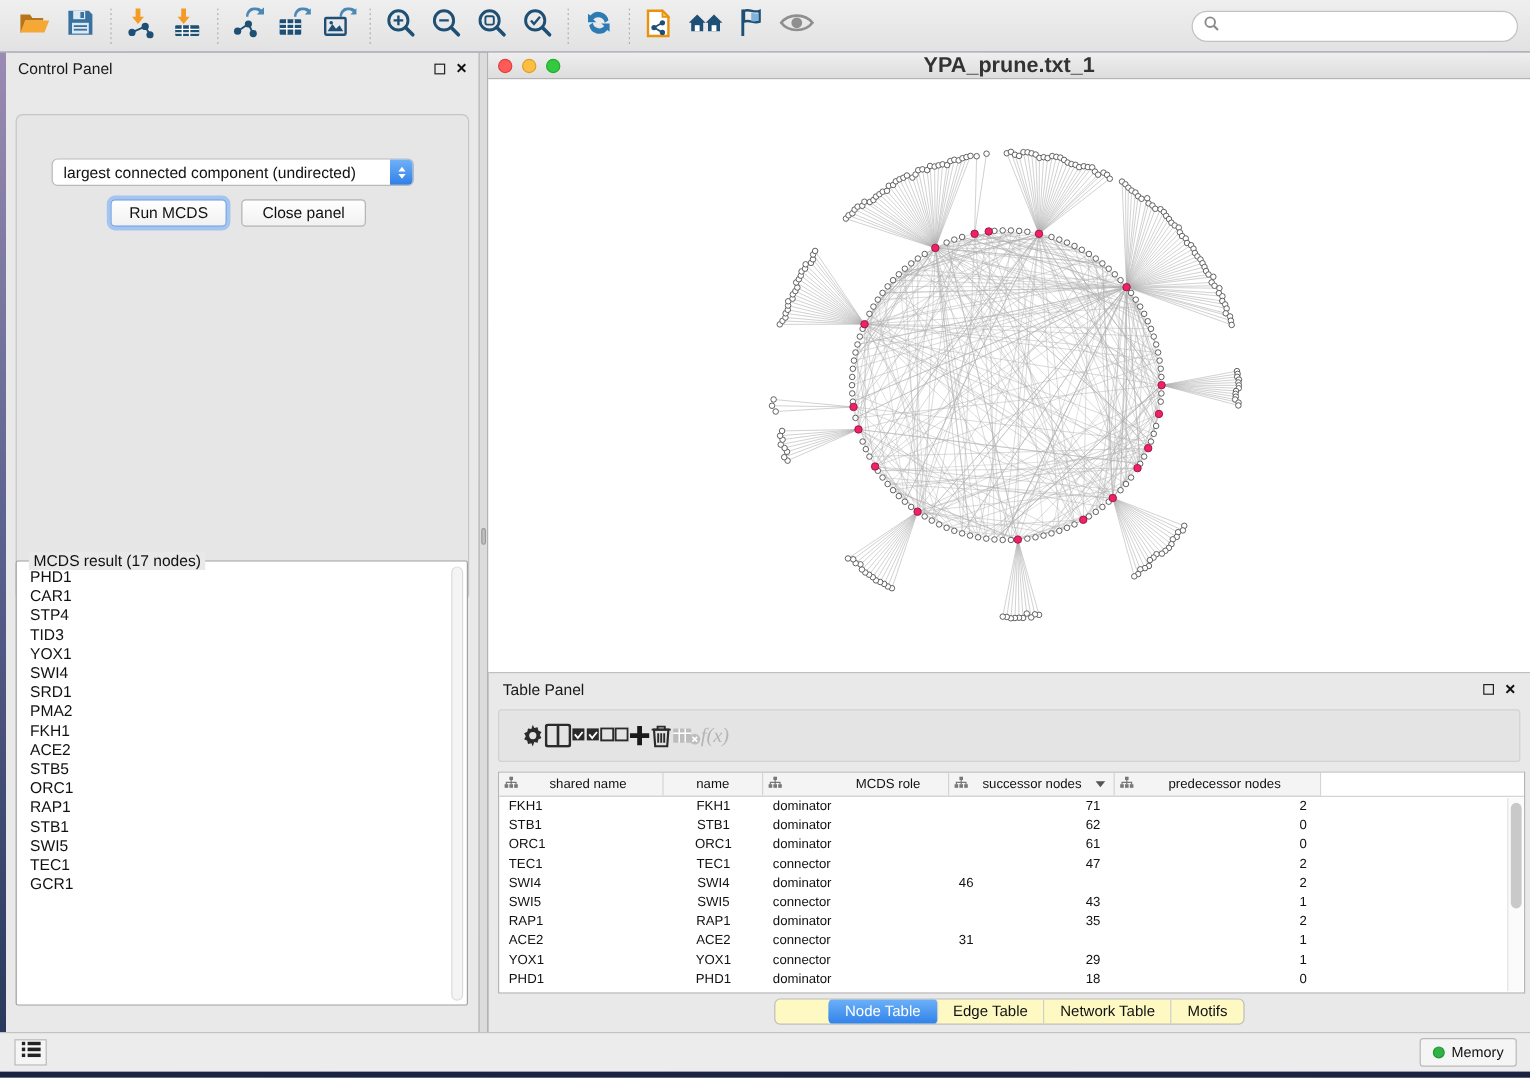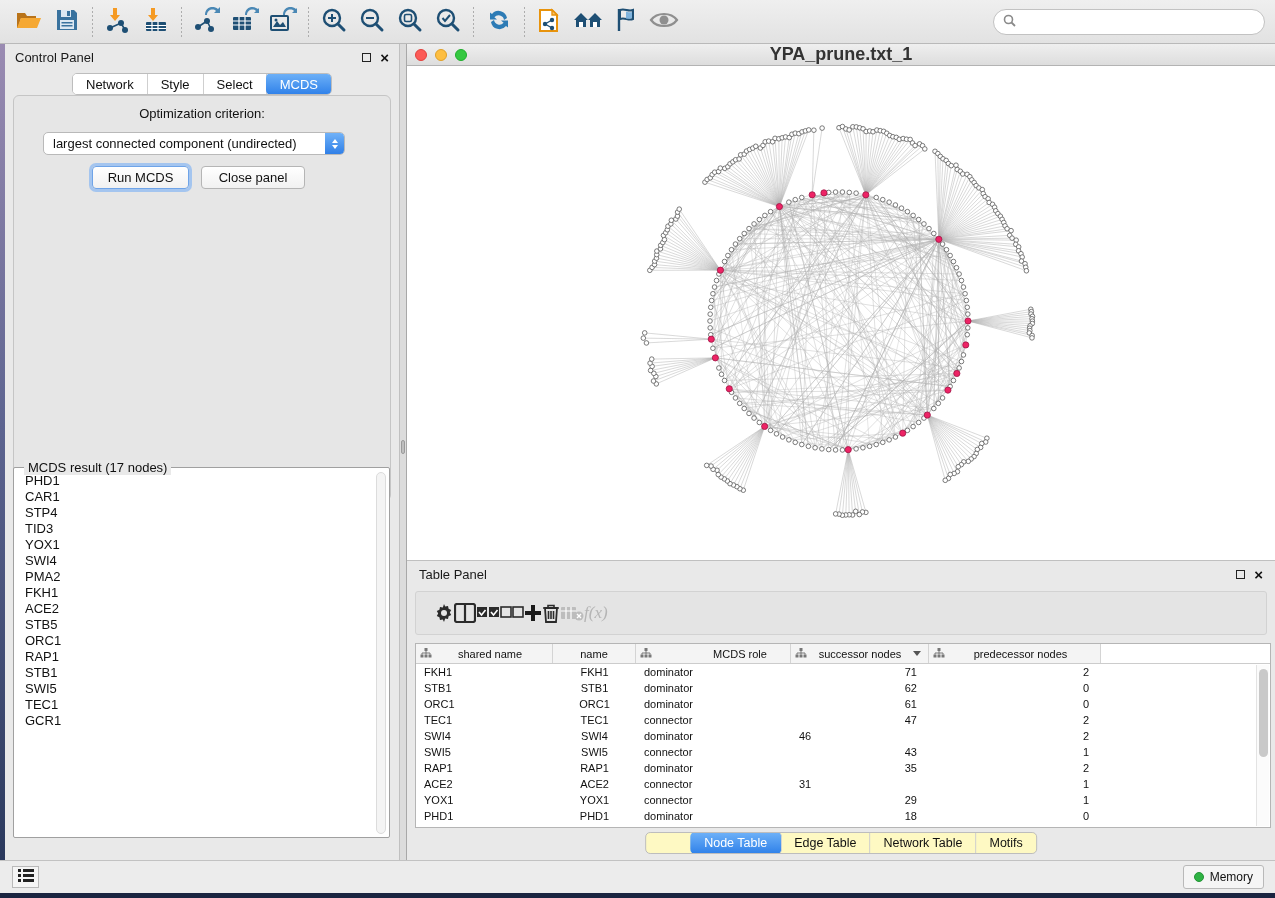--- a/index.html
+++ b/index.html
@@ -234,46 +234,40 @@
 <div class="abs edge-bottom"></div>
 
 <div class="abs control-panel">
   <div class="panel-head">
     <span>Control Panel</span>
     <span class="win-ctrls">
       <span class="wc-float"></span>
       <span class="wc-close">×</span>
     </span>
   </div>
-  <div class="cp-tabs">
-    <div class="cp-tab">Network</div>
-    <div class="cp-tab">Style</div>
-    <div class="cp-tab">Select</div>
-    <div class="cp-tab active">MCDS</div>
-  </div>
   <div class="cp-body"></div>
-  <div class="opt-label">Optimization criterion:</div>
   <div class="dropdown">
     <span>largest connected component (undirected)</span>
     <span class="dd-stepper">
         <span class="up"></span>
         <span class="dn"></span>
       </span>
   </div>
   <button class="btn run">Run MCDS</button>
   <button class="btn closep">Close panel</button>
   <div class="mcds-group">
     <span class="mcds-legend">MCDS result (17 nodes)</span>
     <div class="mcds-list" id="mcds-list">
         <div>PHD1</div>
         <div>CAR1</div>
         <div>STP4</div>
         <div>TID3</div>
         <div>YOX1</div>
         <div>SWI4</div>
+        <div>SRD1</div>
         <div>PMA2</div>
         <div>FKH1</div>
         <div>ACE2</div>
         <div>STB5</div>
         <div>ORC1</div>
         <div>RAP1</div>
         <div>STB1</div>
         <div>SWI5</div>
         <div>TEC1</div>
         <div>GCR1</div>

